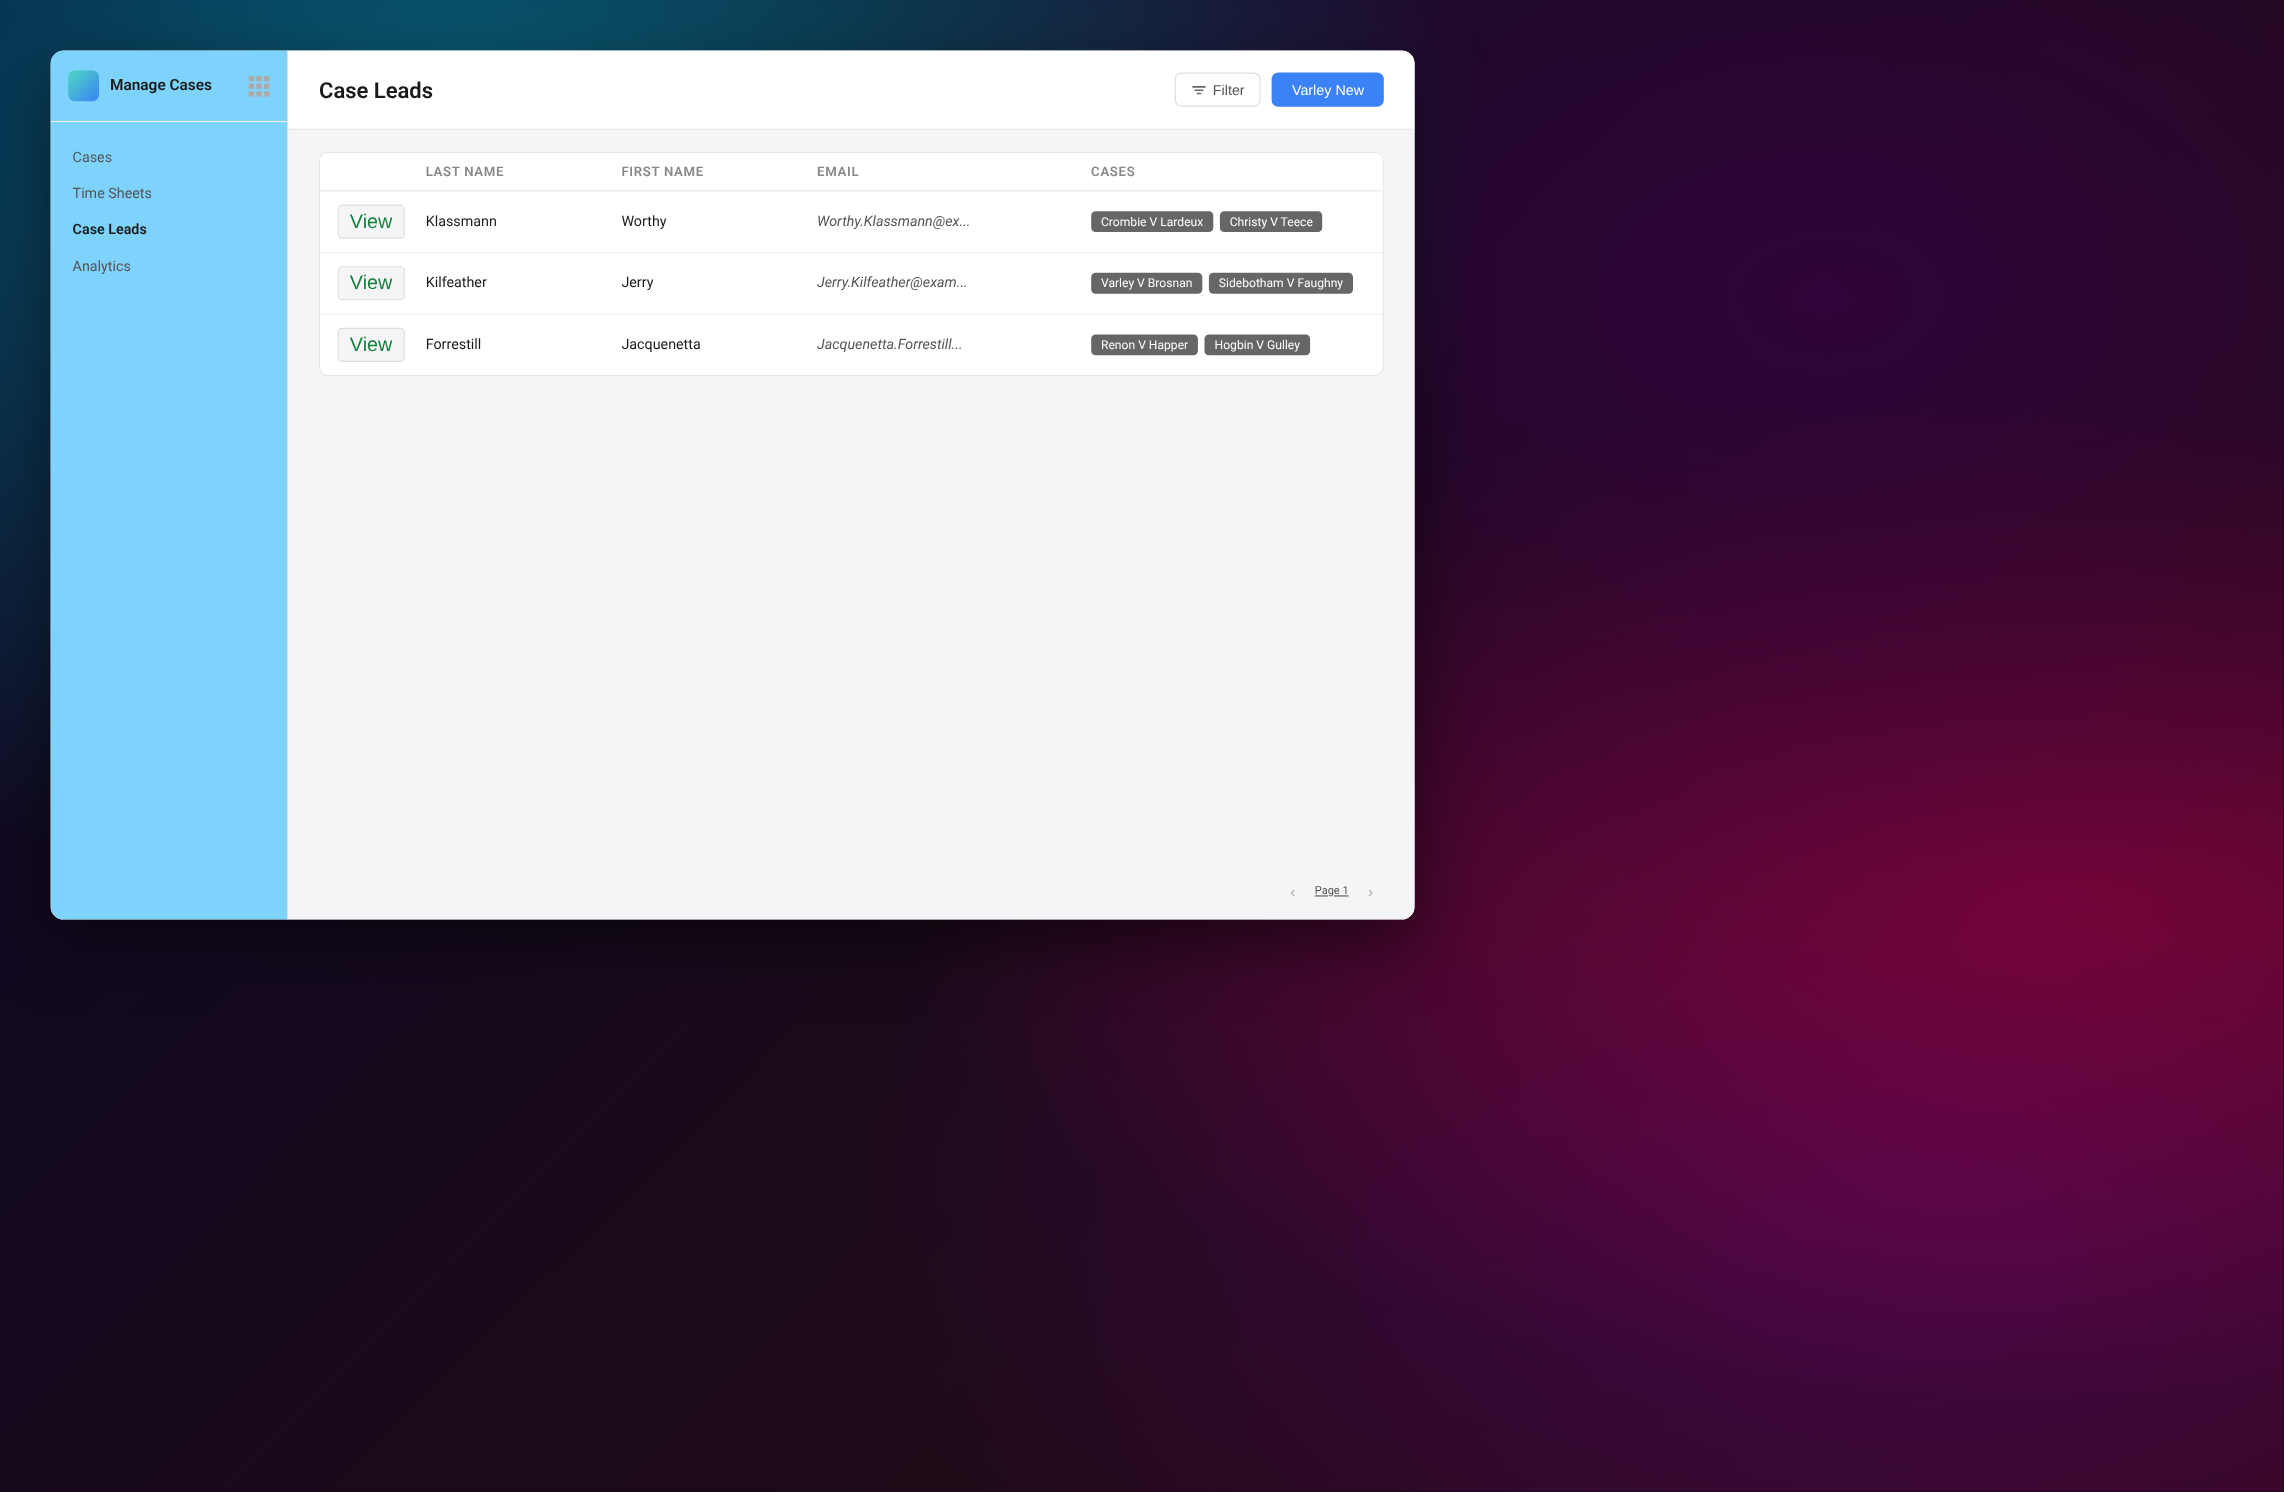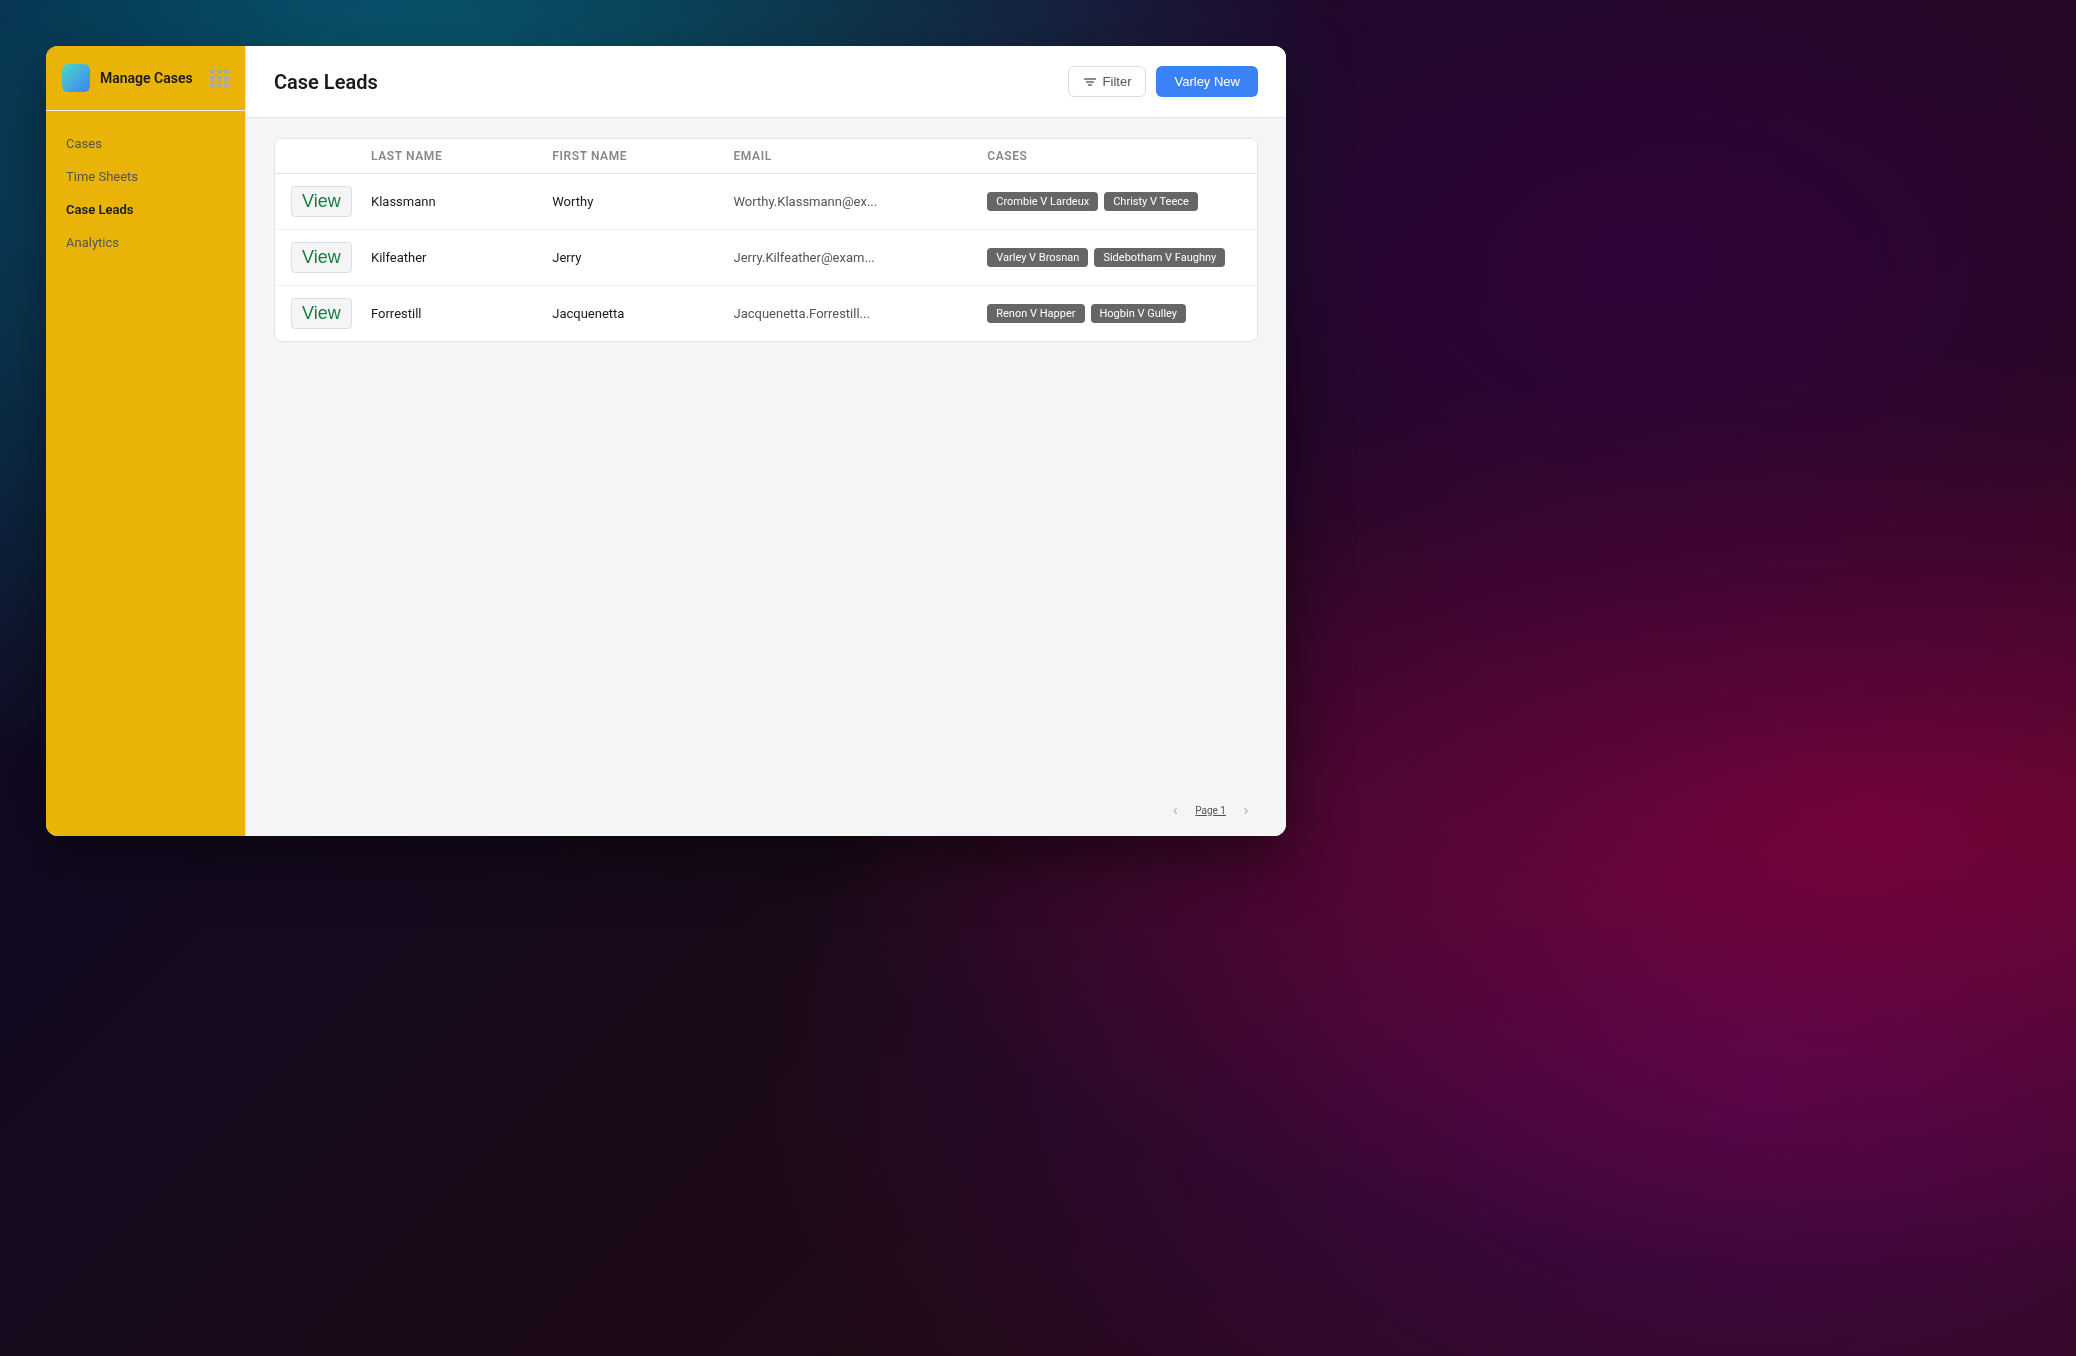--- a/index.html
+++ b/index.html
@@ -36,22 +36,22 @@
       background: #f5f5f7;
       border-radius: 12px;
       overflow: hidden;
       display: flex;
       z-index: 1;
       box-shadow: 0 20px 60px rgba(0,0,0,0.5);
     }
 
     
     .sidebar {
-      width: 200px;
-      background: #eab308;
+      width: 216px;
+      background: #7dd3fc;
       border-right: 1px solid #e5e5e5;
       display: flex;
       flex-direction: column;
       flex-shrink: 0;
     }
 
     .sidebar-header {
       display: flex;
       align-items: center;
       padding: 18px 16px;
@@ -214,20 +214,21 @@
     }
 
     .cell-text {
       font-size: 13px;
       color: #1a1a1a;
     }
 
     .cell-email {
       font-size: 13px;
       color: #555;
+      font-style: italic;
     }
 
     .cases-cell {
       display: flex;
       gap: 6px;
       flex-wrap: wrap;
     }
 
     .case-badge {
       font-size: 11px;

